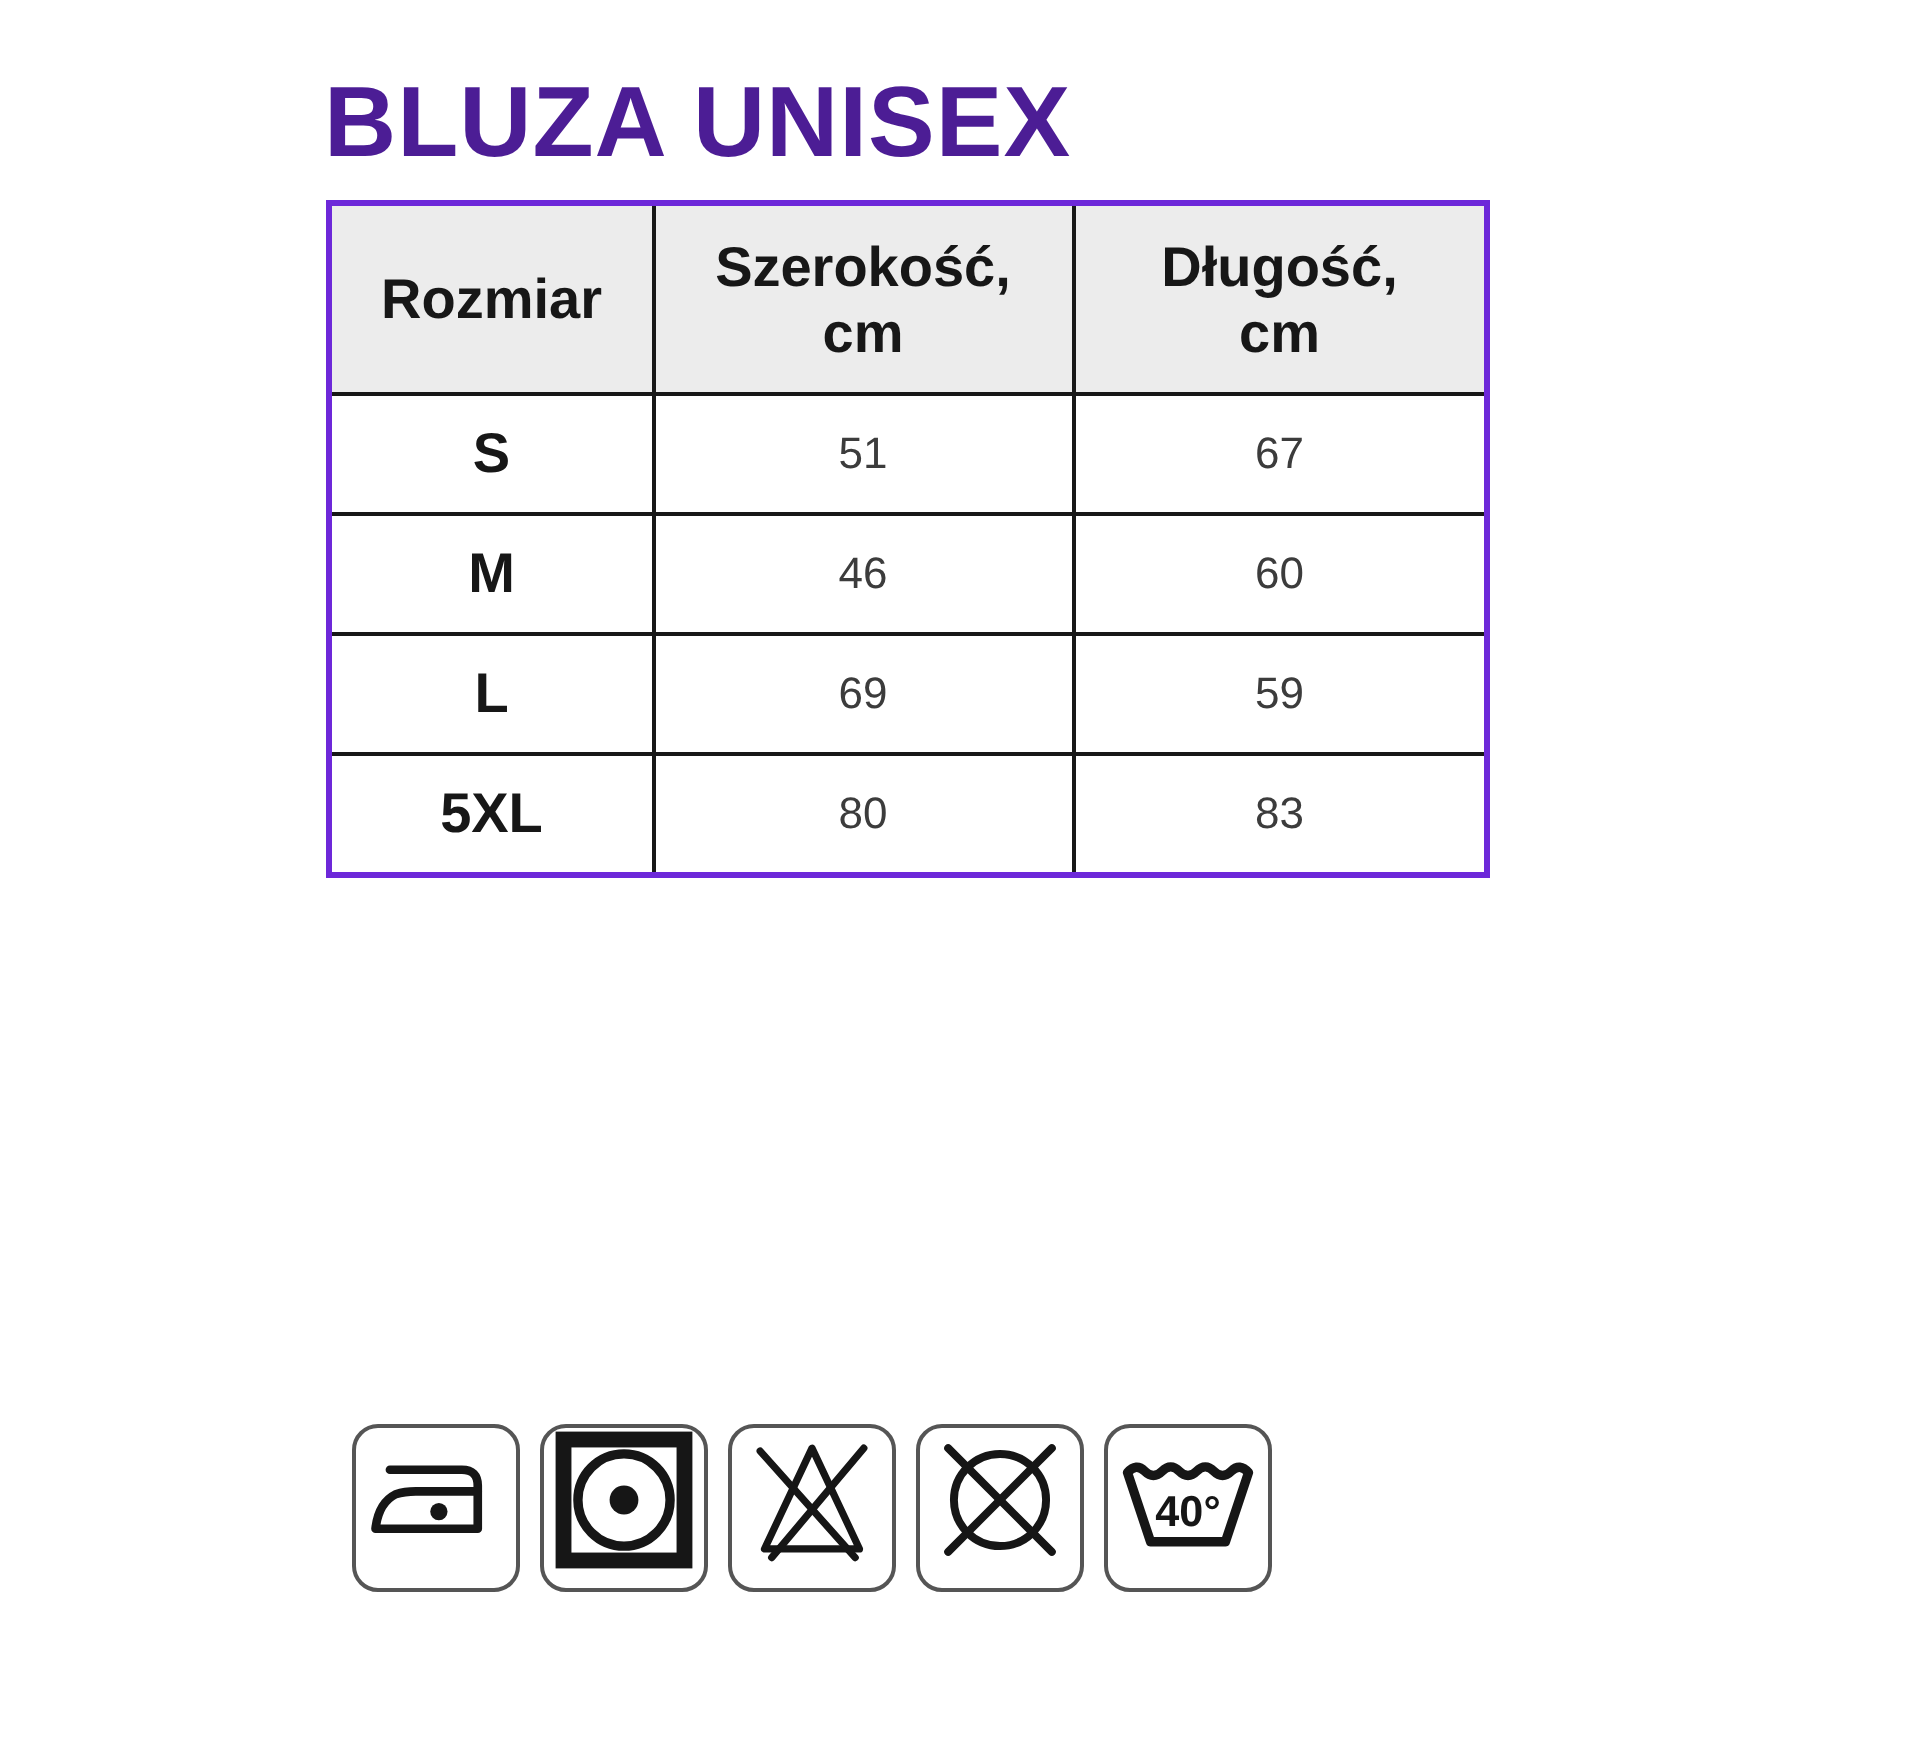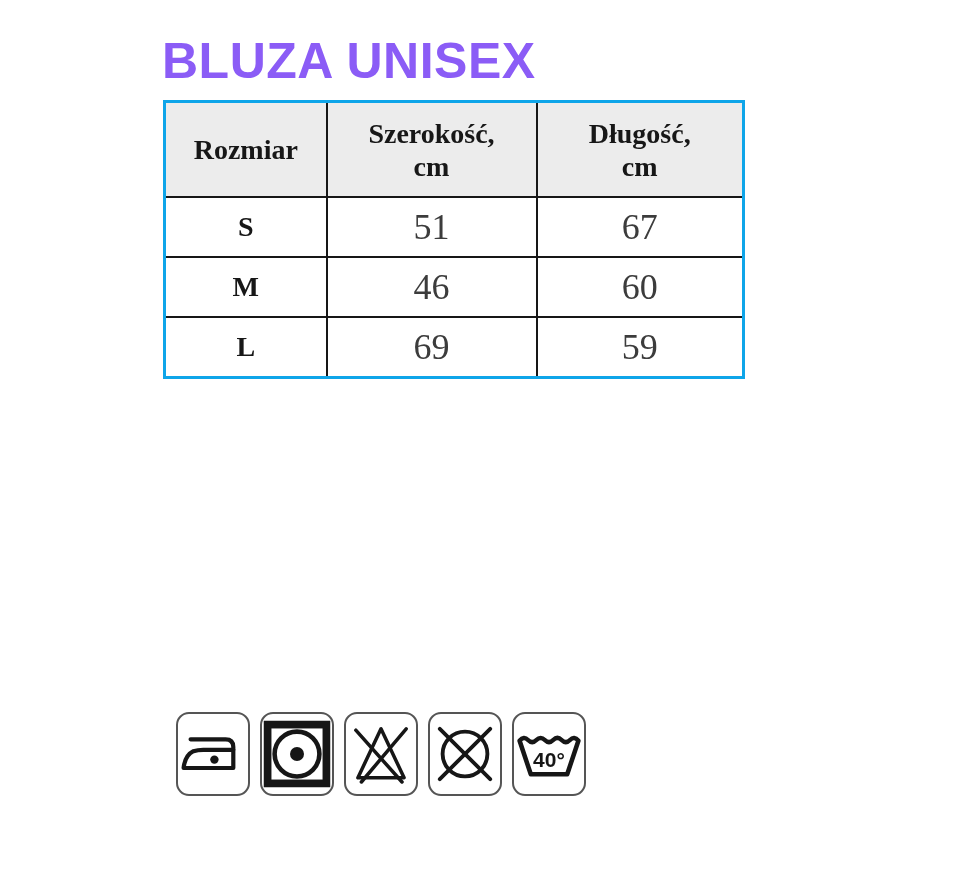--- a/index.html
+++ b/index.html
@@ -10,32 +10,31 @@
     position: relative;
     overflow: hidden;
   }
   .page-title {
     position: absolute;
     left: 162px; top: 36px;
     margin: 0;
     font-size: 50px;
     font-weight: bold;
     letter-spacing: 0.5px;
-    color: #8b5cf6;
+    color: #4c1d95;
     line-height: 1;
     text-align: center;
   }
   table.size-table {
     position: absolute;
     left: 163px; top: 100px;
     width: 579px;
     border-collapse: collapse;
     table-layout: fixed;
-    border: 3px solid #0ea5e9;
-    font-family: Liberation Serif, serif;
+    border: 3px solid #6d28d9;
   }
   .size-table th, .size-table td {
     border: 2px solid #171717;
     text-align: center;
     vertical-align: middle;
     padding: 0;
   }
   .size-table thead th {
     background: #ececec;
     height: 93px;
@@ -46,39 +45,38 @@
   }
   .size-table thead th span { display: block; }
   .size-table tbody tr { height: 60px; }
   .size-table tbody th {
     font-size: 28px;
     font-weight: bold;
     color: #171717;
     background: #ffffff;
   }
   .size-table tbody td {
-    font-size: 36px;
+    font-size: 22px;
     font-weight: normal;
     color: #3c3c3c;
     background: #ffffff;
   }
   .care-row {
     position: absolute;
     left: 176px; top: 712px;
     display: flex;
     gap: 10px;
   }
   .care-box {
-    width: 74px; height: 84px;
+    width: 84px; height: 84px;
     box-sizing: border-box;
     border: 2px solid #555555;
     border-radius: 13px;
     background: #ffffff;
     display: flex;
-    align-items: center;
     justify-content: center;
   }
   .care-box svg { display: block; }
   .care-glyph { stroke: #161616; fill: none; }
   .care-fill { fill: #161616; stroke: none; }
   .wash-label {
     font-family: "Liberation Sans", sans-serif;
     font-size: 30px;
     font-weight: bold;
     fill: #161616;
@@ -127,20 +125,25 @@
   <tr>
     <th class="cell-size">L</th>
     <td class="cell-width">69</td>
     <td class="cell-length">59</td>
   </tr>
 
 
 
 
 
+  <tr>
+    <th class="cell-size">5XL</th>
+    <td class="cell-width">80</td>
+    <td class="cell-length">83</td>
+  </tr>
 </tbody>
 </table>
 
 <div class="care-row">
 
   <div class="care-box">
     <svg width="72" height="72" viewBox="0 0 100 100">
       <path class="care-glyph" d="M18 29 L68 29 Q79 29 79 40 L79 44" stroke-width="6" stroke-linecap="round"></path>
       <path class="care-glyph" d="M79 44 L79 70 L8 70 Q10 52 22 46 Q28 44 36 44 Z" stroke-width="6" stroke-linejoin="round"></path>
       <circle class="care-fill" cx="52" cy="58" r="6"></circle>

